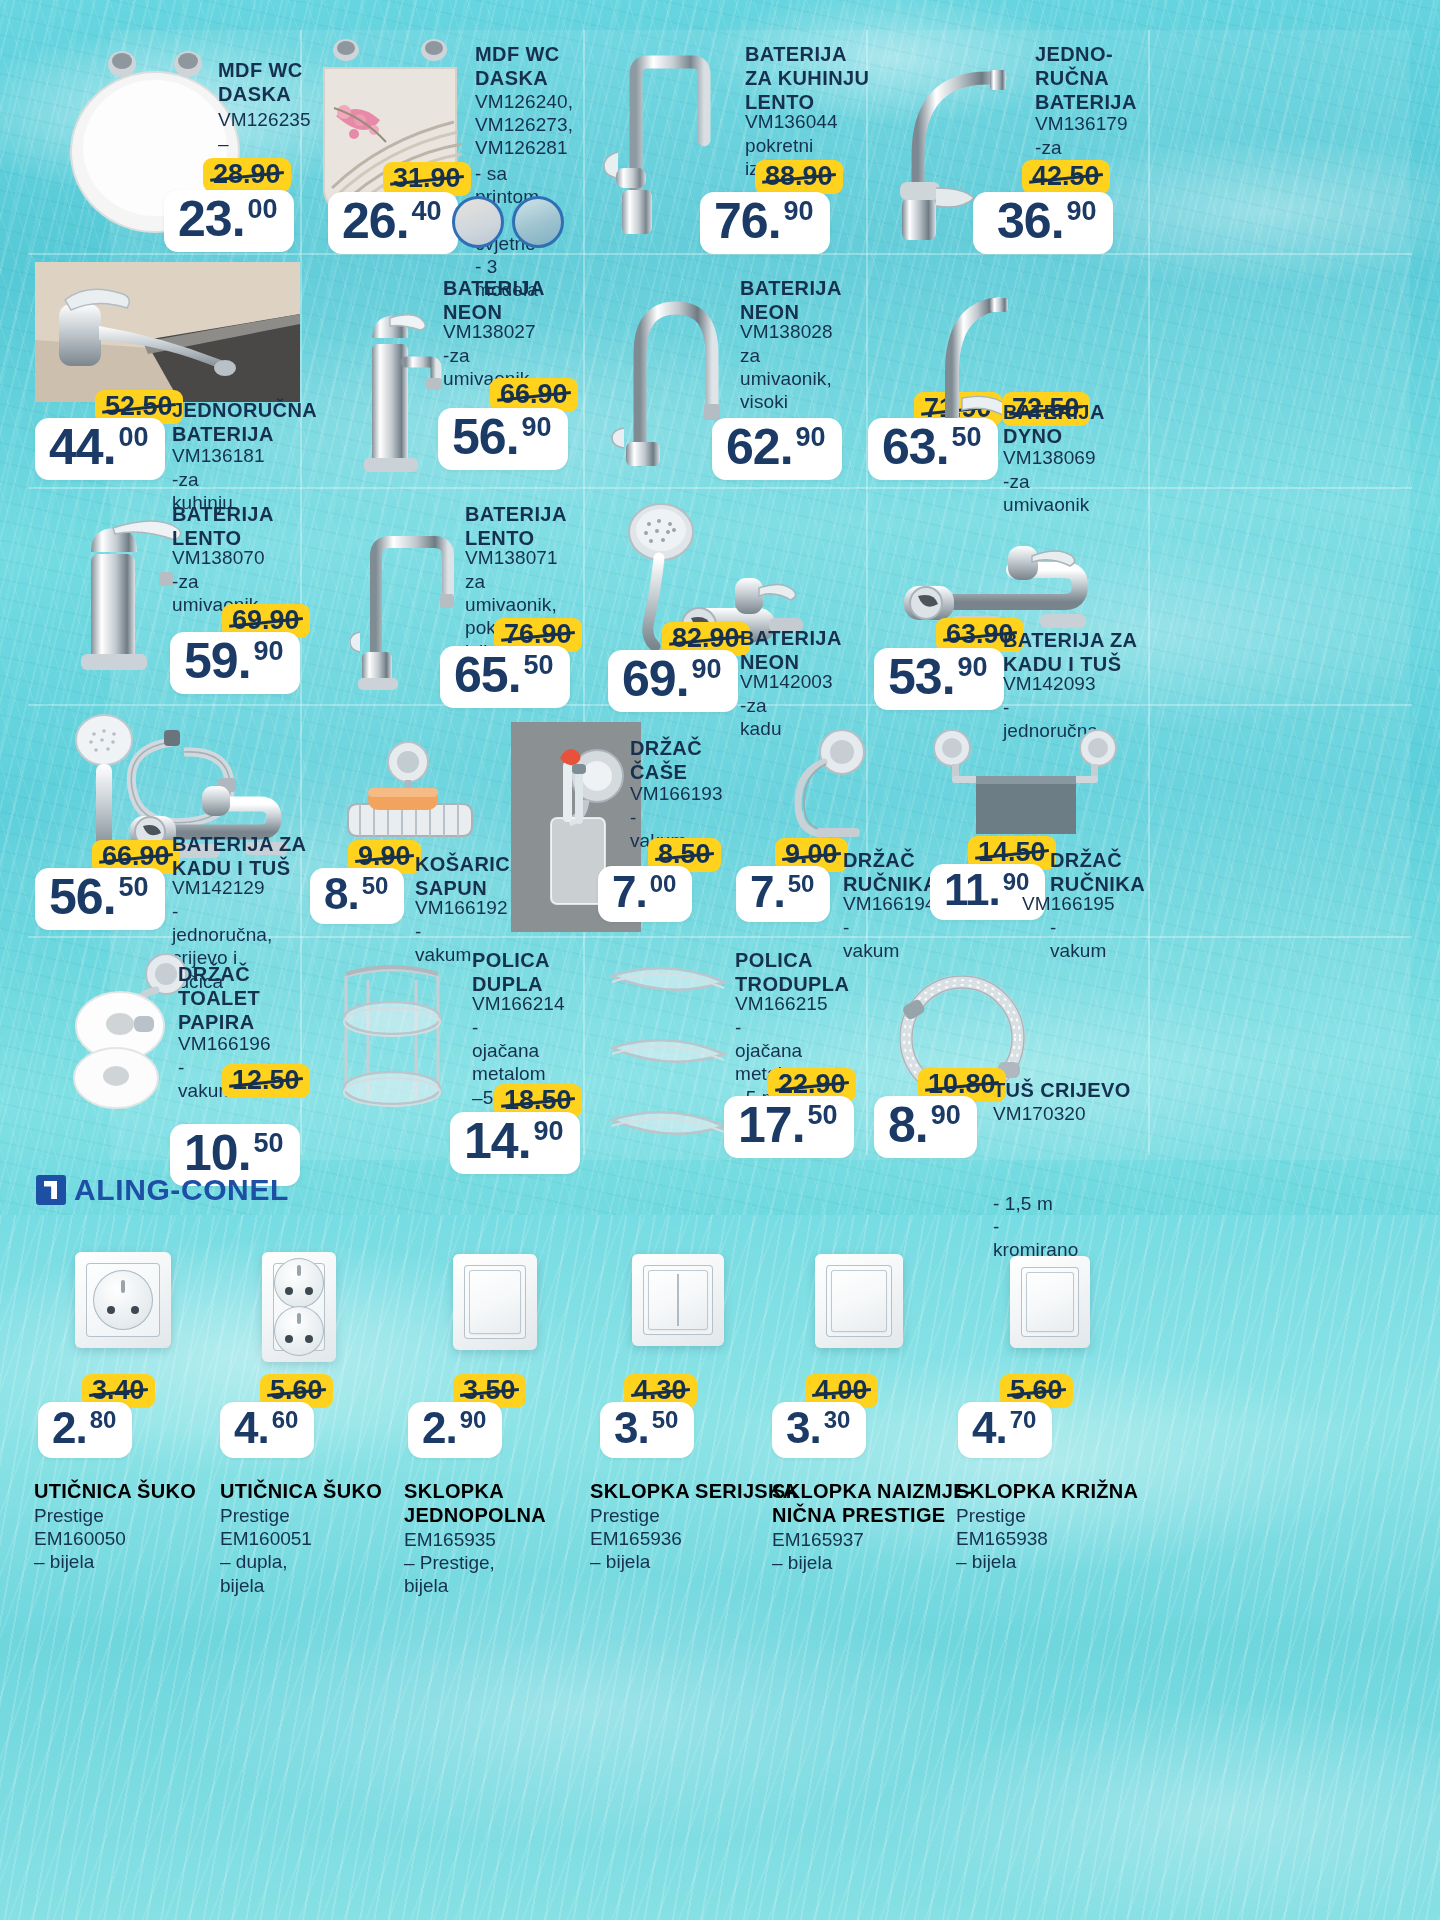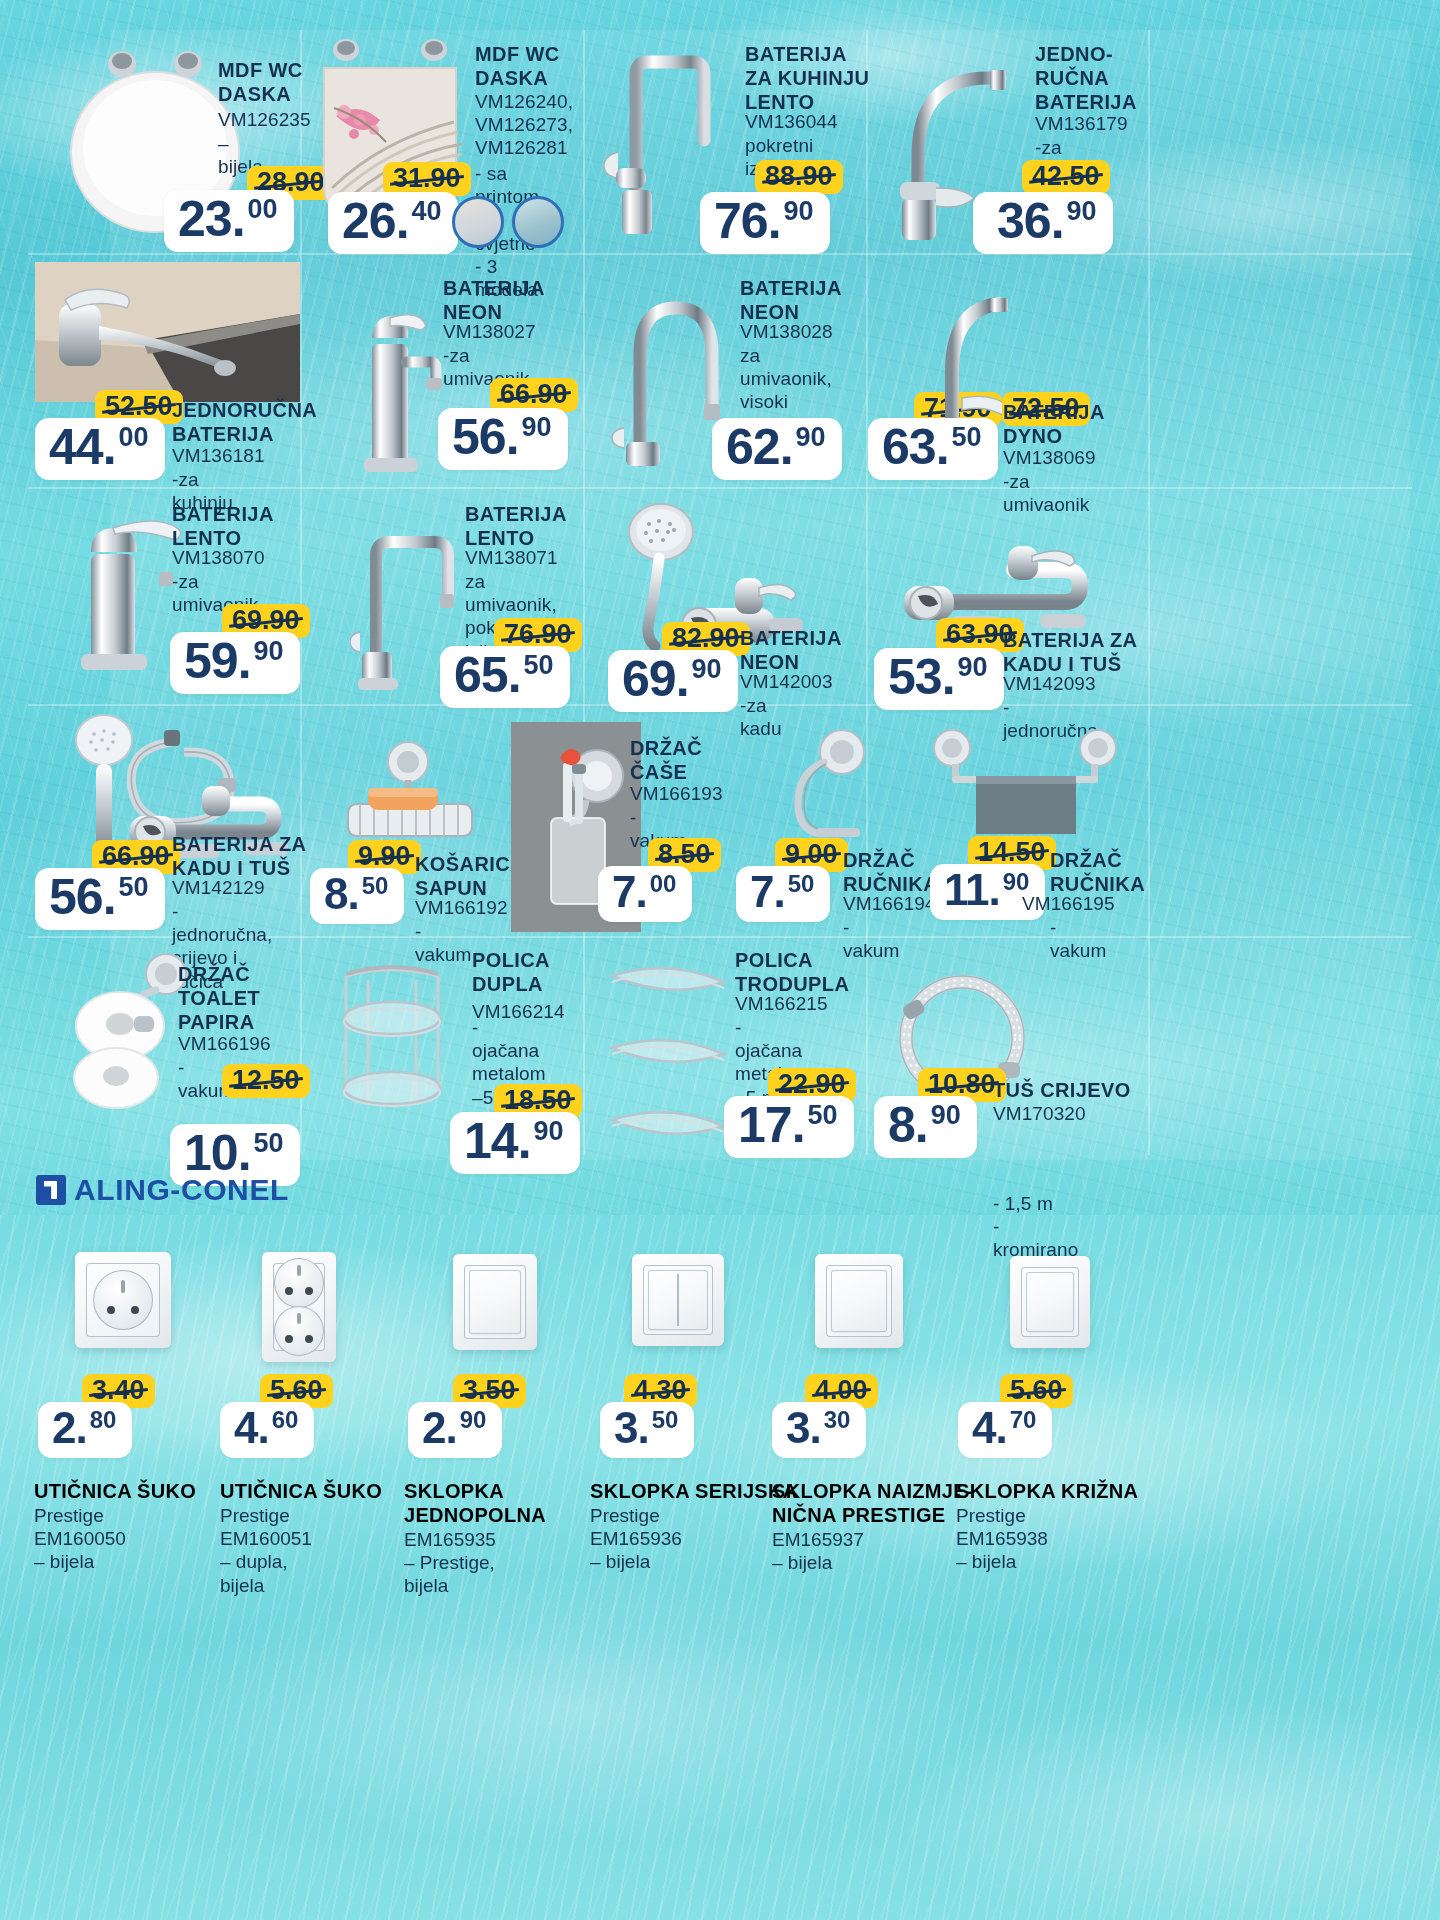--- a/index.html
+++ b/index.html
@@ -239,21 +239,21 @@
       <ellipse cx="72" cy="24" rx="14" ry="13" fill="#cfd4d8"></ellipse>
       <ellipse cx="72" cy="21" rx="10" ry="8" fill="#8e979e"></ellipse>
       <ellipse cx="138" cy="24" rx="14" ry="13" fill="#cfd4d8"></ellipse>
       <ellipse cx="138" cy="21" rx="10" ry="8" fill="#8e979e"></ellipse>
     </svg>
   </div>
   <div class="ptitle" style="position:absolute;left:218px;top:58px;width:110px;">MDF WC
 DASKA</div>
   <div class="pcode" style="position:absolute;left:218px;top:108px;">VM126235</div>
   <div class="pdesc" style="position:absolute;left:218px;top:132px;">– bijela</div>
-  <div class="oldprice" style="left:203px;top:166px;margin-left:44px;"><i>28.90</i></div>
+  <div class="oldprice" style="left:203px;top:158px;"><i>28.90</i></div>
   <div class="newprice" style="left:164px;top:190px;">
     <span class="ip">23</span>
       <span class="dot">.</span>
       <span class="dec">00</span>
   </div>
 </div>
 
 <div class="tile">
   <div class="art" style="left:310px;top:38px;">
     <svg width="160" height="200" viewBox="0 0 160 200">
@@ -827,21 +827,21 @@
       </g>
       <ellipse cx="70" cy="58" rx="48" ry="16" fill="rgba(235,242,245,.55)" stroke="#bcc5cb" stroke-width="2.5"></ellipse>
       <ellipse cx="70" cy="62" rx="48" ry="14" fill="none" stroke="#d6dde1" stroke-width="2"></ellipse>
       <ellipse cx="70" cy="128" rx="48" ry="16" fill="rgba(235,242,245,.55)" stroke="#bcc5cb" stroke-width="2.5"></ellipse>
       <ellipse cx="70" cy="132" rx="48" ry="14" fill="none" stroke="#d6dde1" stroke-width="2"></ellipse>
       <path d="M24 14 q46 -14 92 0" stroke="#aeb8be" stroke-width="4" fill="none"></path>
     </svg>
   </div>
   <div class="ptitle" style="position:absolute;left:472px;top:948px;width:130px;">POLICA
 DUPLA</div>
-  <div class="pcode" style="position:absolute;left:472px;top:992px;margin-top:8px;">VM166214</div>
+  <div class="pcode" style="position:absolute;left:472px;top:992px;">VM166214</div>
   <div class="pdesc" style="position:absolute;left:472px;top:1016px;">- ojačana
 metalom
 –5 mm</div>
   <div class="oldprice" style="left:494px;top:1084px;"><i>18.50</i></div>
   <div class="newprice" style="left:450px;top:1112px;">
     <span class="ip">14</span>
       <span class="dot">.</span>
       <span class="dec">90</span>
   </div>
 </div>

